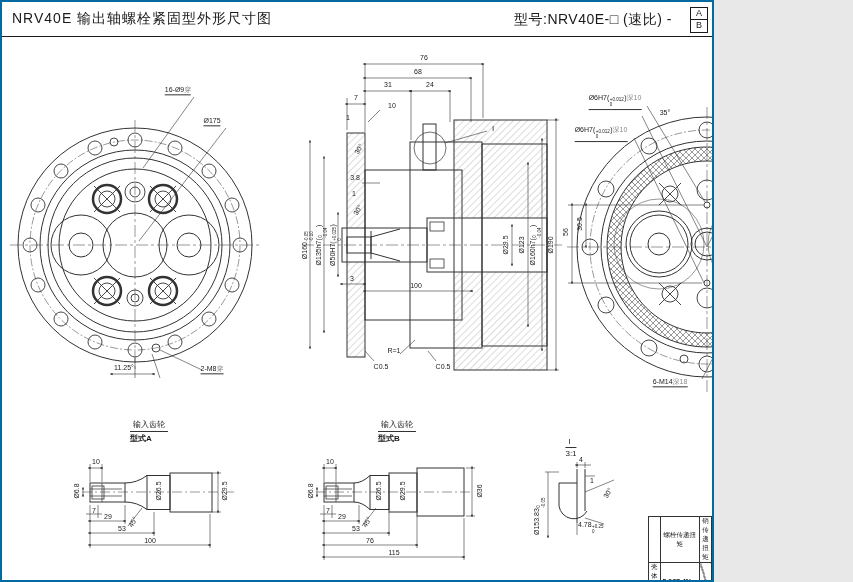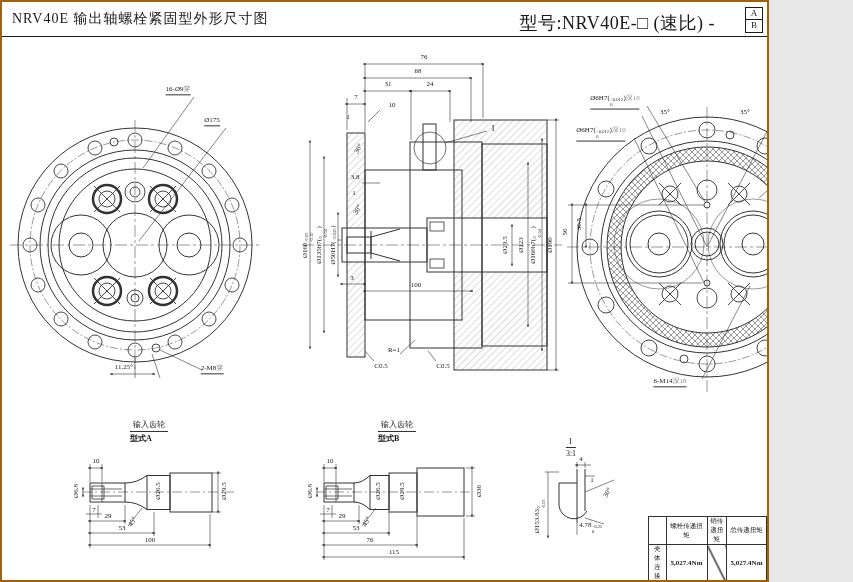--- a/index.html
+++ b/index.html
@@ -1,23 +1,23 @@
 <!DOCTYPE html>
 <html><head>
 <meta charset="utf-8">
 <style>
   html,body{margin:0;padding:0;background:#e8e8e8;}
   #sheet{
-    position:relative;width:769px;height:582px;background:#fff;
-    border:2px solid #a16207;box-sizing:border-box;overflow:hidden;
-    font-family:Liberation Serif, serif;color:#1a1a1a;
+    position:relative;width:714px;height:582px;background:#fff;
+    border:2px solid #0369a1;box-sizing:border-box;overflow:hidden;
+    font-family:Liberation Sans, sans-serif;color:#1a1a1a;
   }
   #titlebar{position:absolute;left:0;top:0;width:100%;height:35px;border-bottom:1.5px solid #1a1a1a;box-sizing:border-box;}
   #drawing-title{position:absolute;left:10px;top:8px;font-size:14px;letter-spacing:1px;}
-  #model-number{position:absolute;right:52px;top:9px;font-size:18px;letter-spacing:.5px;}
+  #model-number{position:absolute;right:40px;top:9px;font-size:14px;letter-spacing:.5px;}
   #variant-box{position:absolute;right:4px;top:5px;width:18px;height:26px;border:1.5px solid #1a1a1a;box-sizing:border-box;text-align:center;font-size:9px;line-height:11px;}
   #variant-box .va{border-bottom:1px solid #1a1a1a;}
   svg{position:absolute;left:0;top:0;}
   .lbl{position:absolute;font-size:7px;line-height:1.05;white-space:nowrap;transform:translate(-50%,-50%);z-index:3;background:rgba(255,255,255,.0);}
   .rot{transform:translate(-50%,-50%) rotate(-90deg);}
   .r60{transform:translate(-50%,-50%) rotate(-60deg);}
   .ul{border-bottom:.8px solid #333;padding-bottom:1px;}
   .gray{color:#8a8a8a;}
   .tol{display:inline-flex;flex-direction:column;font-size:4.5px;line-height:1.1;vertical-align:-1px;margin:0 .5px;}
   .frac{position:absolute;transform:translate(-50%,0);font-size:8px;z-index:3;}

